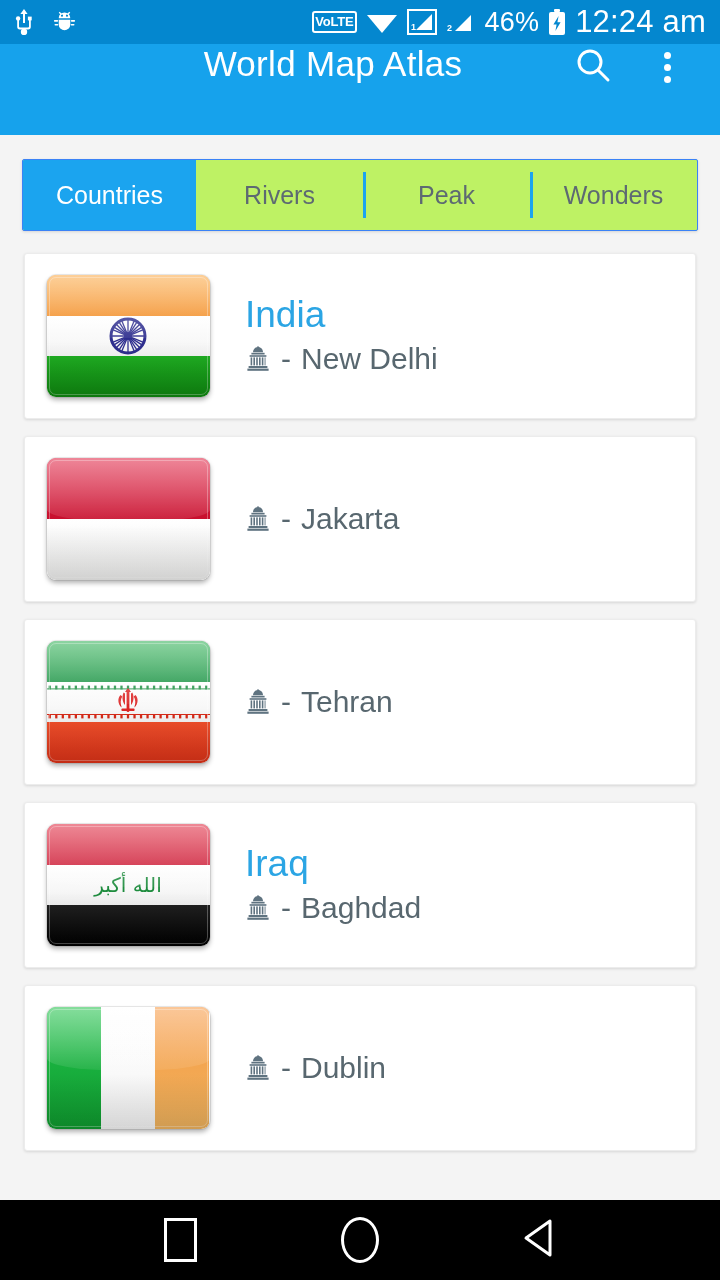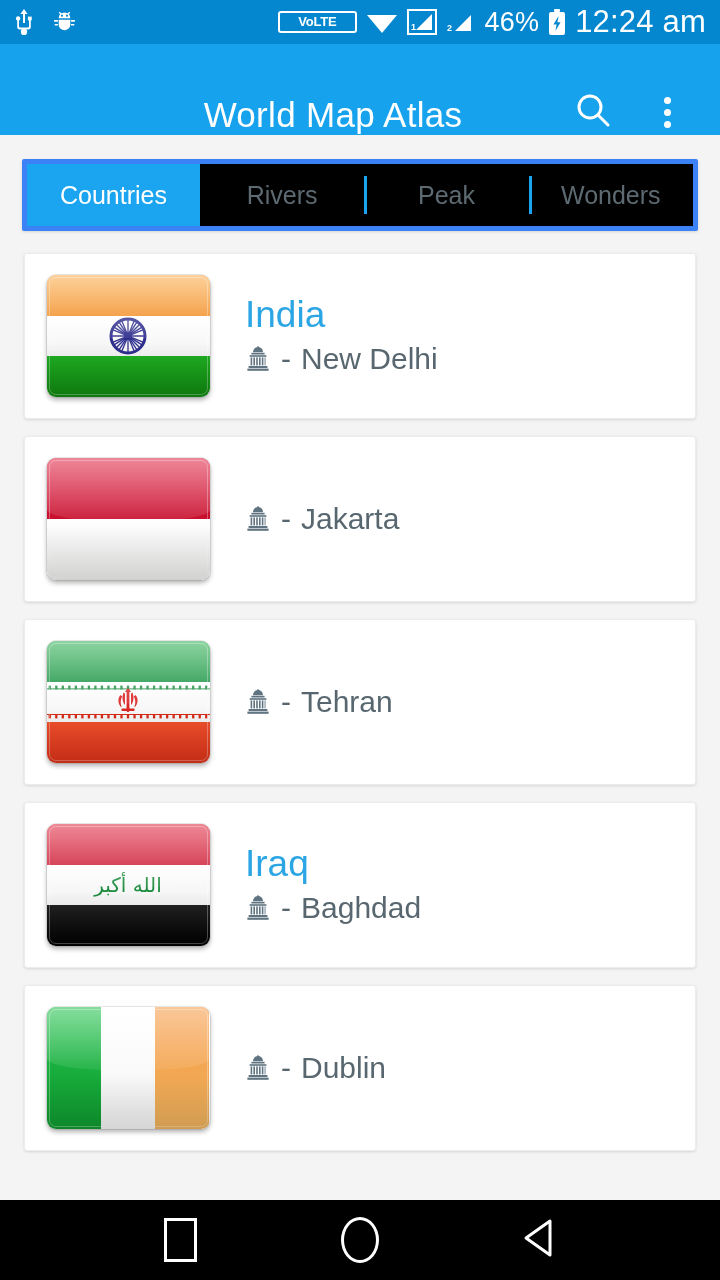--- a/index.html
+++ b/index.html
@@ -18,52 +18,52 @@
     display: flex; align-items: center;
     padding: 0 14px 0 12px;
     color: #ffffff;
   }
   .status-left { display: flex; align-items: center; gap: 16px; }
   .status-right { margin-left: auto; display: flex; align-items: center; gap: 9px; }
   .sb-ico { display: block; }
   .volte-badge {
     border: 2px solid #ffffff; border-radius: 3px;
     font-size: 13px; font-weight: bold; line-height: 1;
-    padding: 2px 18px 3px; letter-spacing: -0.2px;
+    padding: 2px 1px 3px; letter-spacing: -0.2px;
     color: #ffffff; background: transparent;
   }
   .batt-pct { font-size: 27px; letter-spacing: 0.2px; text-align: center; }
   .clock { font-size: 31px; letter-spacing: 0.2px; }
 
   
   .app-bar {
     height: 91px; flex: 0 0 91px;
     background: #16a2ec;
-    display: flex; align-items: flex-end;
+    display: flex; align-items: flex-start;
     padding: 0 24px 0 0;
     position: relative;
   }
   .app-title {
     flex: 1; text-align: center;
     color: #ffffff; font-size: 35px; font-weight: 400;
     letter-spacing: 0.3px; padding-left: 96px;
   }
   .app-actions { display: flex; align-items: center; gap: 28px; padding-right: 6px; }
   .icon-btn { display: flex; align-items: center; justify-content: center; width: 46px; height: 46px; }
   .dots { display: flex; flex-direction: column; gap: 5px; align-items: center; }
   .dots i { width: 7px; height: 7px; border-radius: 50%; background: #ffffff; display: block; }
 
   
   .content { flex: 1; background: #f4f4f4; overflow: hidden; padding: 0; }
 
   
   .tab-wrap { padding: 24px 22px 0 22px; }
   .tab-bar {
-    display: flex; background: #000000; height: 72px;
-    border: 5px solid #3b82f6; border-radius: 2px;
+    display: flex; background: #bef264; height: 72px;
+    border: 1px solid #3b82f6; border-radius: 2px;
     box-shadow: 0 1px 3px rgba(0,0,0,0.13);
     overflow: hidden;
   }
   .tab {
     flex: 1; display: flex; align-items: center; justify-content: center;
     font-size: 25px; color: #5d6a72; position: relative;
   }
   .tab.active { background: #1ba4ef; color: #ffffff; flex: 0 0 173px; }
   .tab + .tab::before {
     content: ""; position: absolute; left: 0; top: 12px; bottom: 12px;

